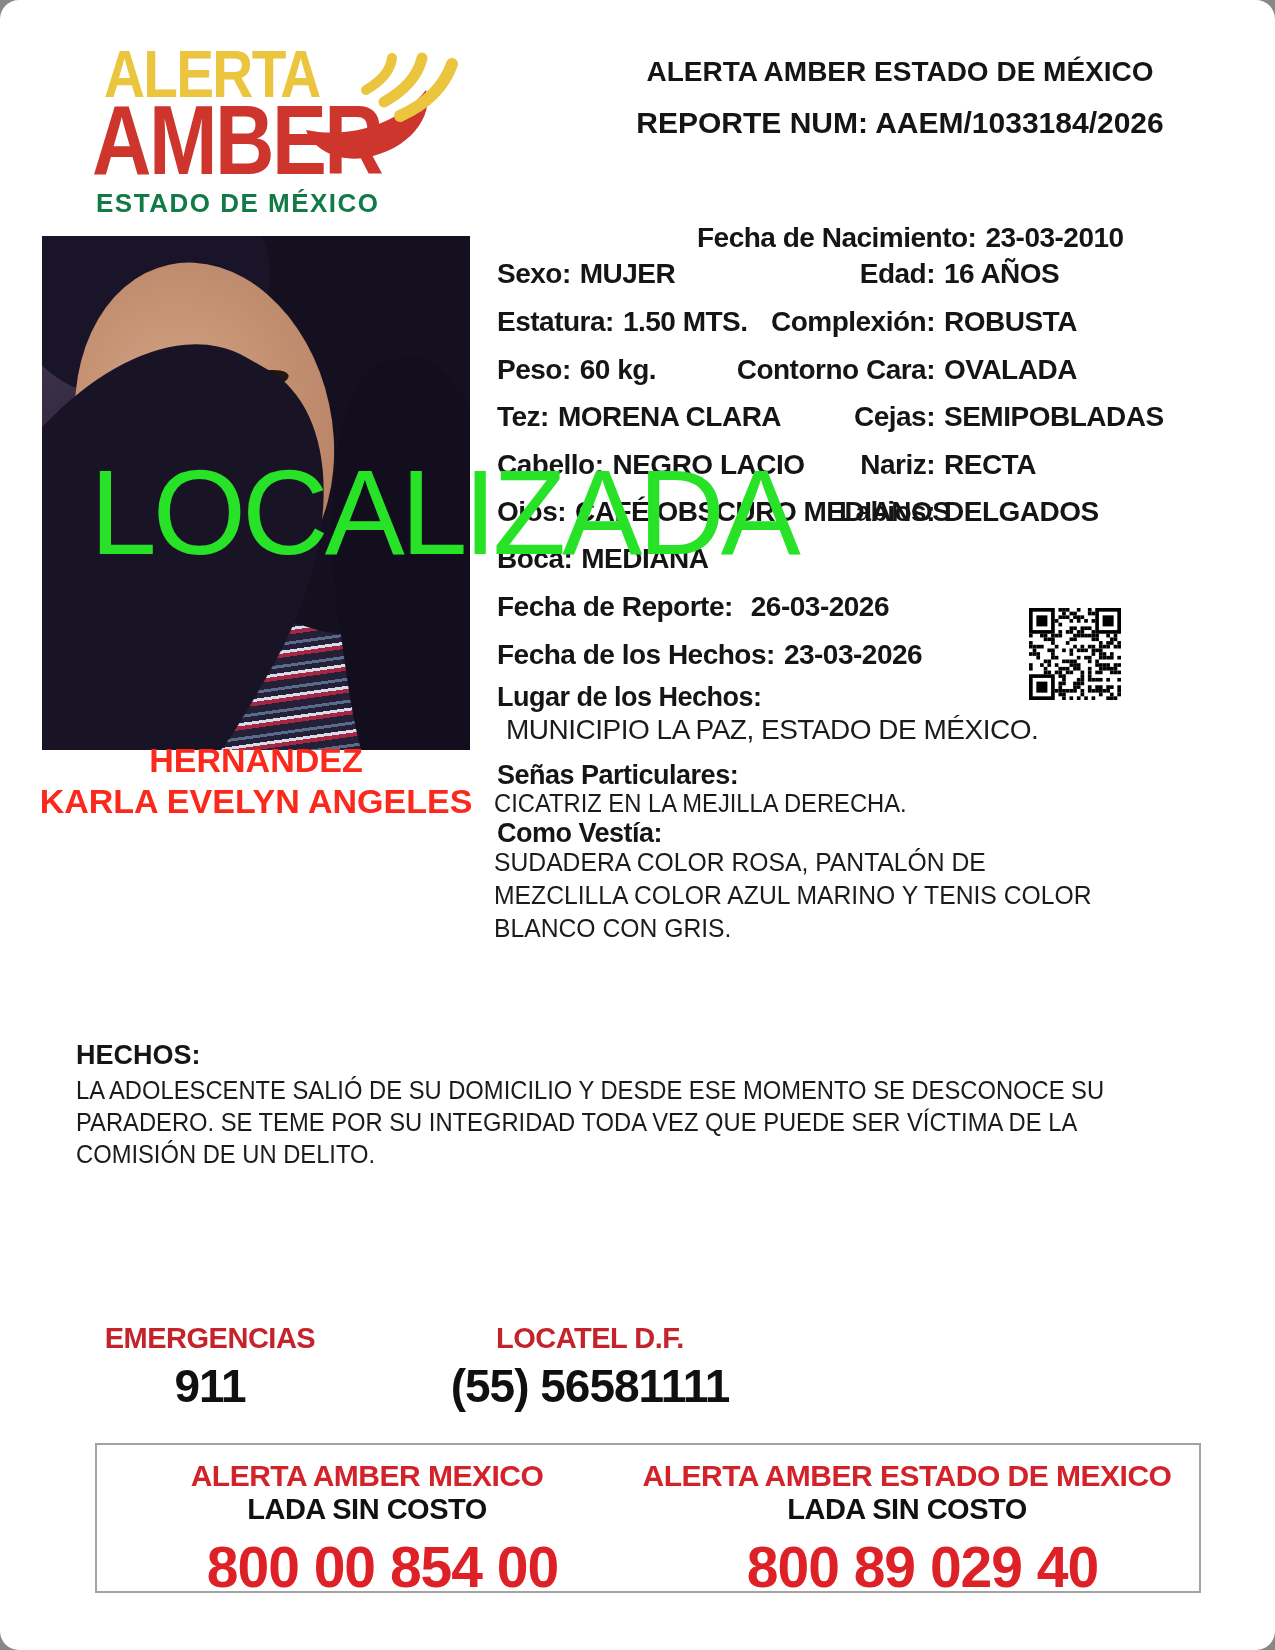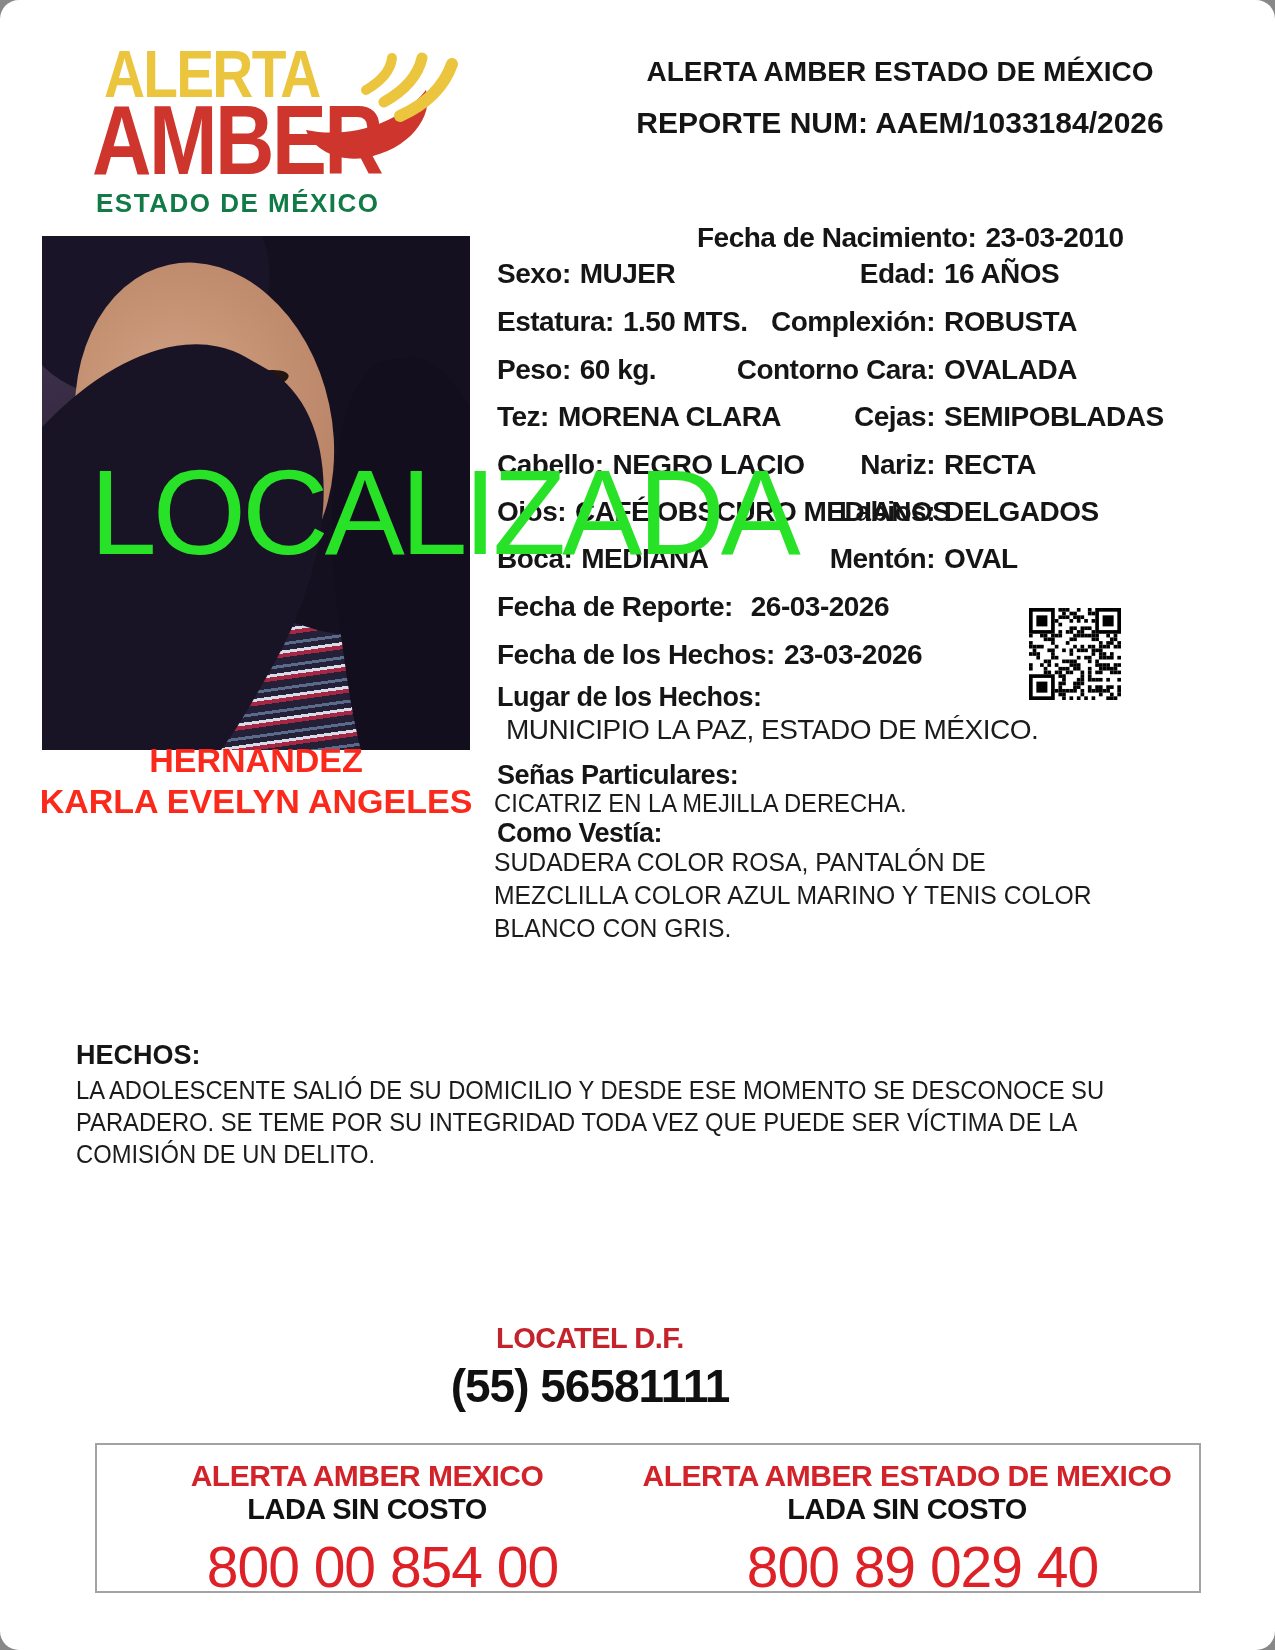--- a/index.html
+++ b/index.html
@@ -93,21 +93,21 @@
   
   .footer-box {
     position:absolute; left:95px; top:1443px; width:1106px; height:150px;
     border:2px solid #a3a3a3; background:#fff;
   }
   .fcol { position:absolute; top:0; height:100%; text-align:center; padding-top:14px; }
   .fcol-left  { left:0px;   width:540px; }
   .fcol-right { left:540px; width:540px; }
   .f-title { font-size:30px; font-weight:700; color:#D3232A; letter-spacing:-0.5px; }
   .f-sub   { font-size:29px; font-weight:700; color:#111; margin-top:0px; letter-spacing:-0.5px; }
-  .f-num   { font-size:57px; font-weight:400; color:#DD2127; margin-top:8px; letter-spacing:-1px;padding-left:31px; }
+  .f-num   { font-size:57px; font-weight:700; color:#DD2127; margin-top:8px; letter-spacing:-1px;padding-left:31px; }
 </style>
 </head>
 <body>
 
 <div class="page">
 
   <div class="logo">
     <div class="logo-alerta">ALERTA</div>
     <svg class="logo-swoosh" viewBox="0 0 185 120">
       <path d="M2,78 C40,86 92,76 122,38 C130,64 106,98 60,106 C32,110 8,96 2,78 Z" fill="#CE352C"></path>
@@ -189,24 +189,20 @@
     </div>
     <div class="drow" style="top:274px">
       <span>Ojos:</span><span class="lab-gap"></span><span>CAFÉ OBSCURO MEDIANOS</span>
       <div class="rcell">
           <span class="rlab">Labios:</span>
           <span class="rval">DELGADOS</span>
         </div>
     </div>
     <div class="drow" style="top:321px">
       <span>Boca:</span><span class="lab-gap"></span><span>MEDIANA</span>
-      <div class="rcell">
-          <span class="rlab">Mentón:</span>
-          <span class="rval">OVAL</span>
-        </div>
     </div>
     <div class="drow" style="top:369px">
       <span>Fecha de Reporte:</span><span class="lab-gap"></span><span class="lab-gap"></span><span>26-03-2026</span>
     </div>
     <div class="drow" style="top:417px">
       <span>Fecha de los Hechos:</span><span class="lab-gap"></span><span>23-03-2026</span>
     </div>
   </div>
 
   <div class="qr"><svg xmlns="http://www.w3.org/2000/svg" width="92" height="92" viewBox="0 0 92 92">
@@ -439,20 +435,24 @@
   <div class="sect-label" style="top:760px">Señas Particulares:</div>
   <div class="sect-value marks-value cond">CICATRIZ EN LA MEJILLA DERECHA.</div>
 
   <div class="sect-label" style="top:818px">Como Vestía:</div>
   <div class="sect-value clothing-value cond">SUDADERA  COLOR ROSA, PANTALÓN DE MEZCLILLA COLOR AZUL MARINO Y TENIS  COLOR BLANCO CON GRIS.</div>
 
   <div class="facts-label">HECHOS:</div>
   <div class="facts-text">LA ADOLESCENTE  SALIÓ DE SU DOMICILIO  Y DESDE ESE MOMENTO SE DESCONOCE SU PARADERO. SE TEME POR SU INTEGRIDAD TODA VEZ QUE PUEDE SER VÍCTIMA DE LA COMISIÓN DE UN DELITO.</div>
 
   <div class="contacts">
+    <div class="contact c1">
+      <div class="contact-label">EMERGENCIAS</div>
+      <div class="contact-number">911</div>
+    </div>
     <div class="contact c2">
       <div class="contact-label">LOCATEL D.F.</div>
       <div class="contact-number">(55) 56581111</div>
     </div>
   </div>
 
   <div class="footer-box">
     <div class="fcol fcol-left">
       <div class="f-title">ALERTA AMBER MEXICO</div>
       <div class="f-sub">LADA SIN COSTO</div>

